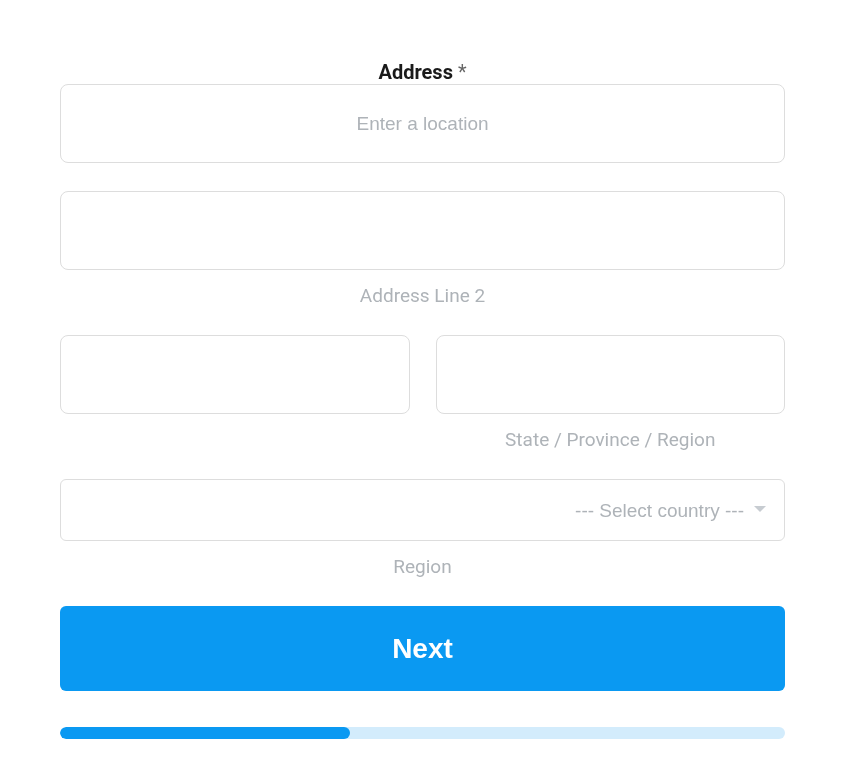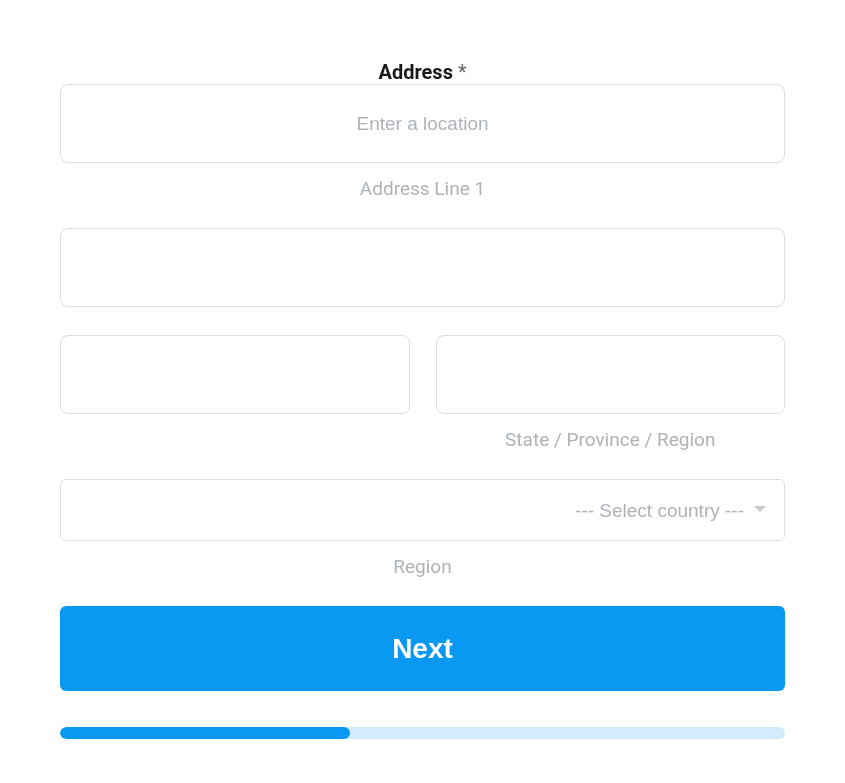--- a/index.html
+++ b/index.html
@@ -120,25 +120,25 @@
 
 
 
 <div class="form-title">
   <span>Address</span>
   <span class="asterisk">*</span>
 </div>
 
 <div class="field-group">
   <input type="text" class="input-field" placeholder="Enter a location" style="">
-  <div class="field-label">Address Line 1</div>
 </div>
 
 <div class="field-group">
   <input type="text" class="input-field" style="">
+  <div class="field-label">Address Line 2</div>
 </div>
 
 <div class="row field-group">
   <div class="col">
     <input type="text" class="input-field" style="">
   </div>
   <div class="col">
     <input type="text" class="input-field" style="">
     <div class="field-label">State / Province / Region</div>
   </div>

